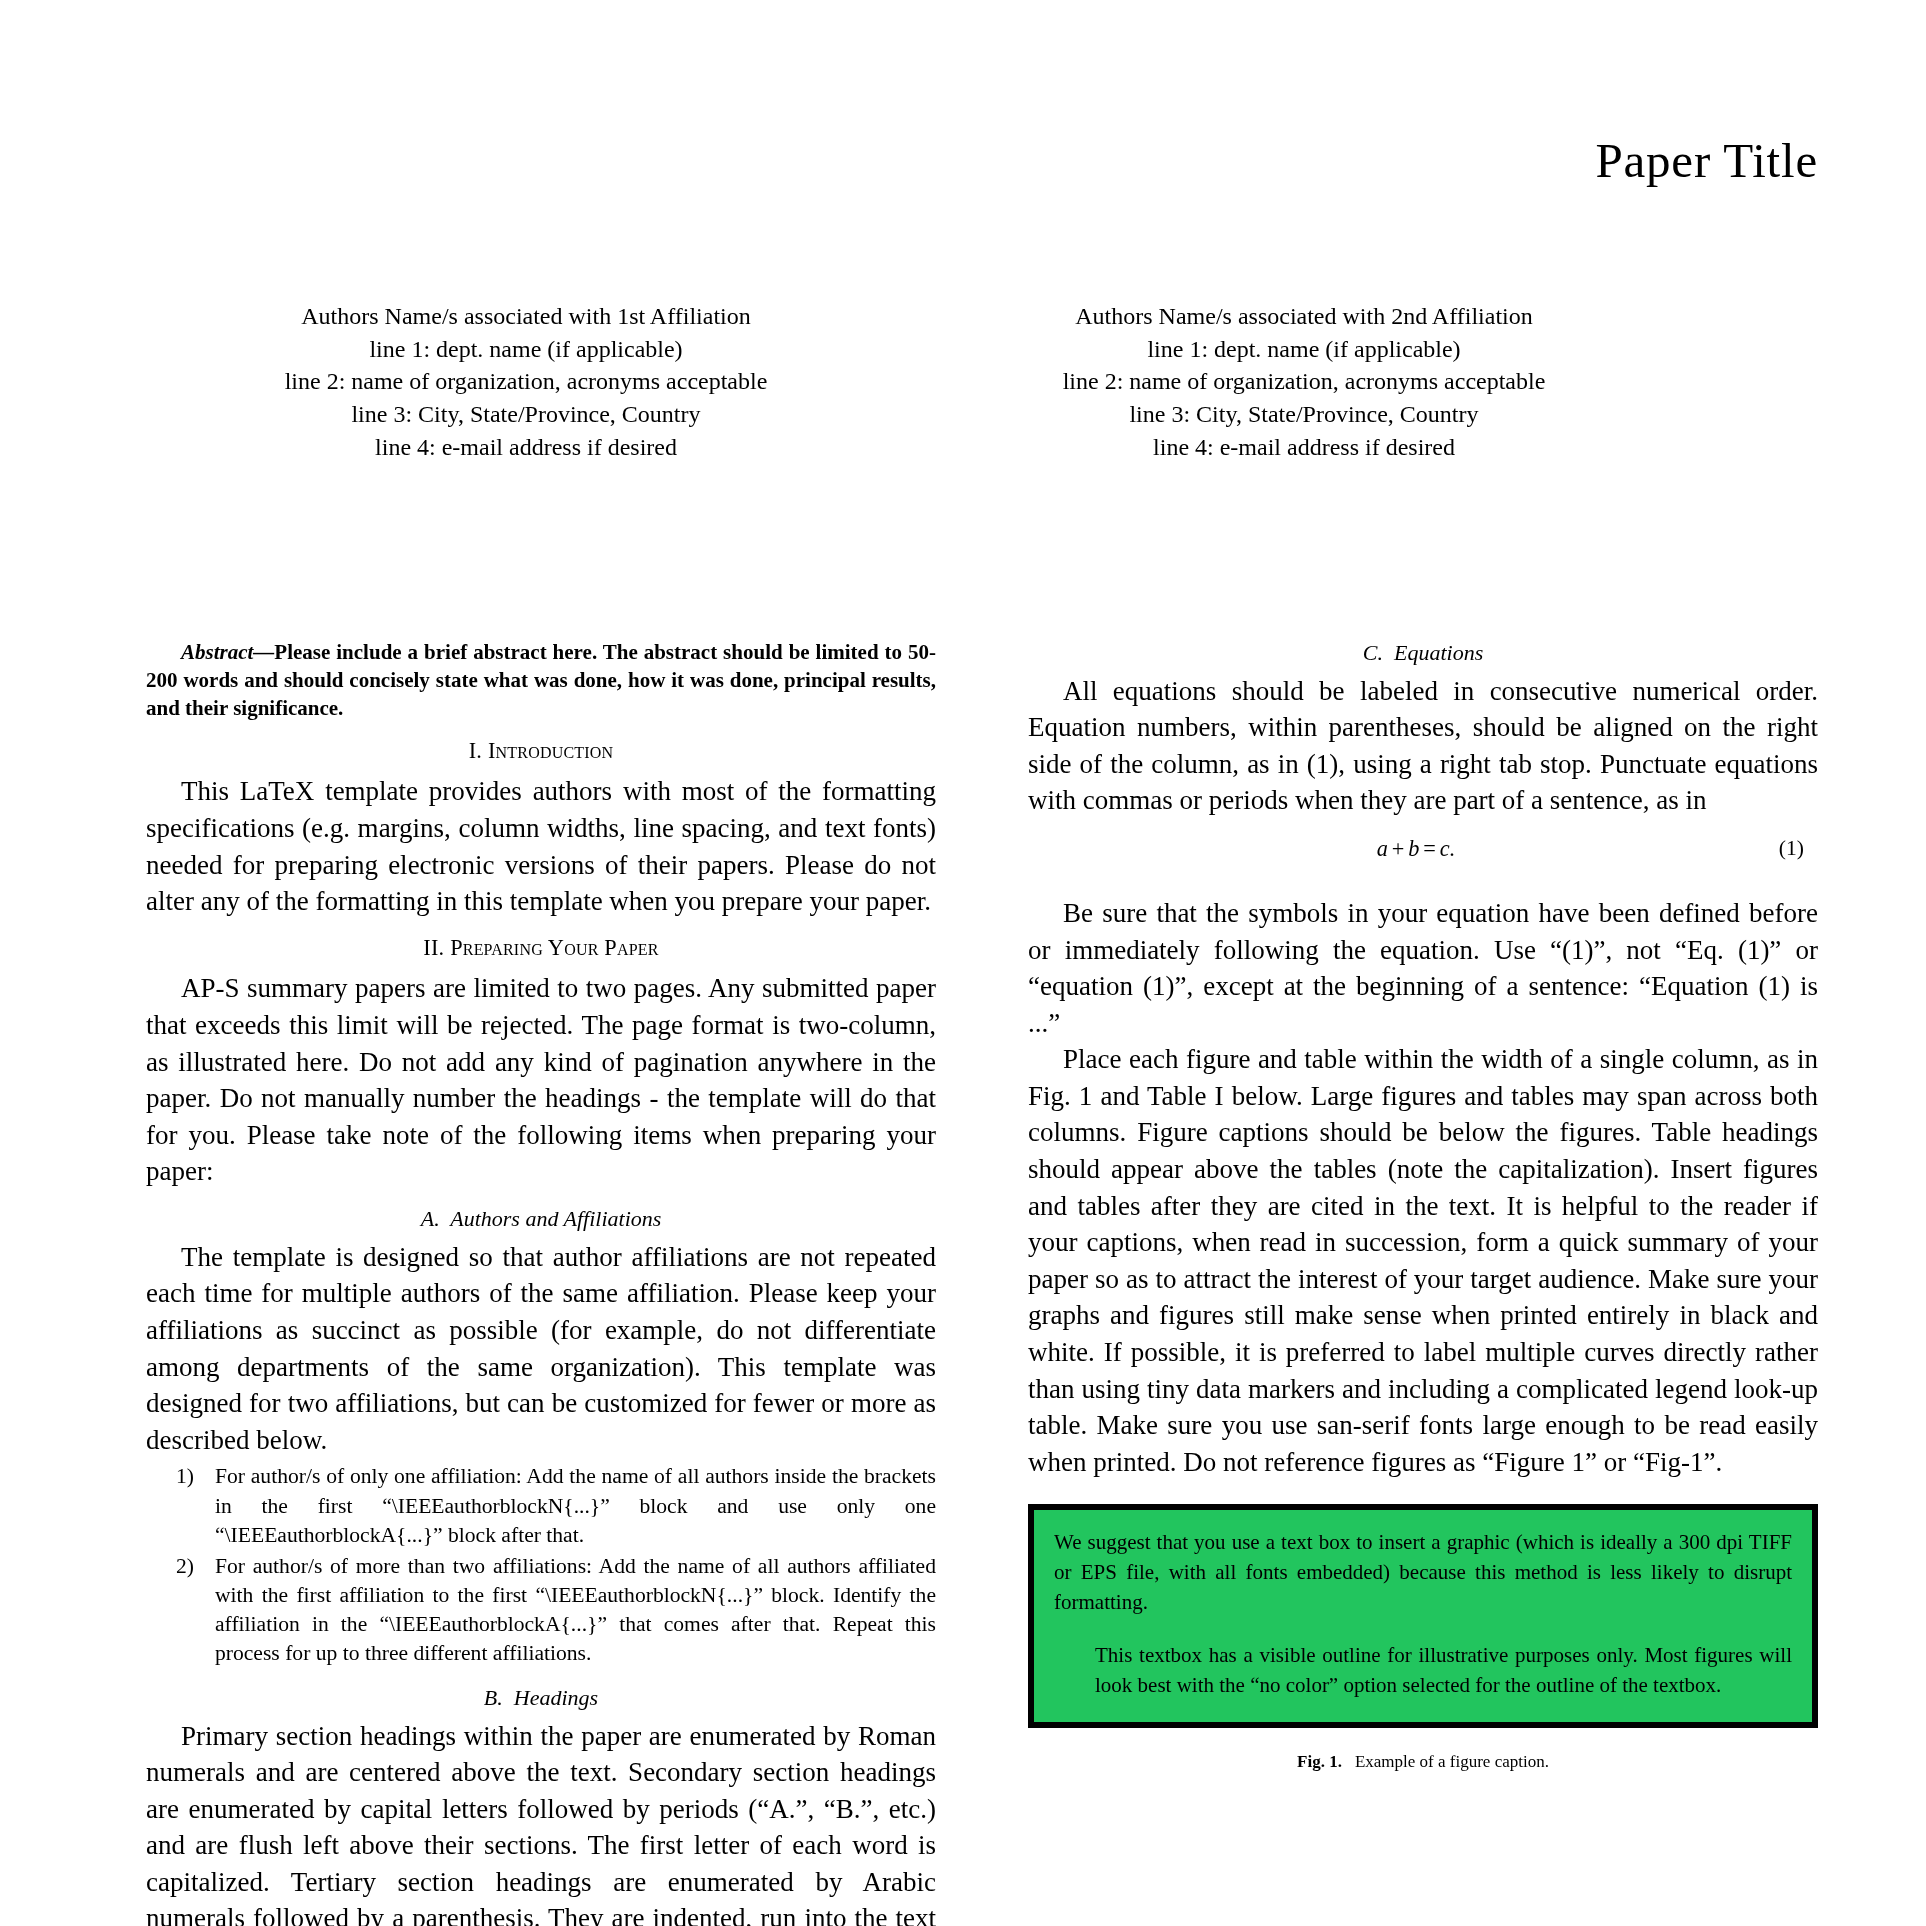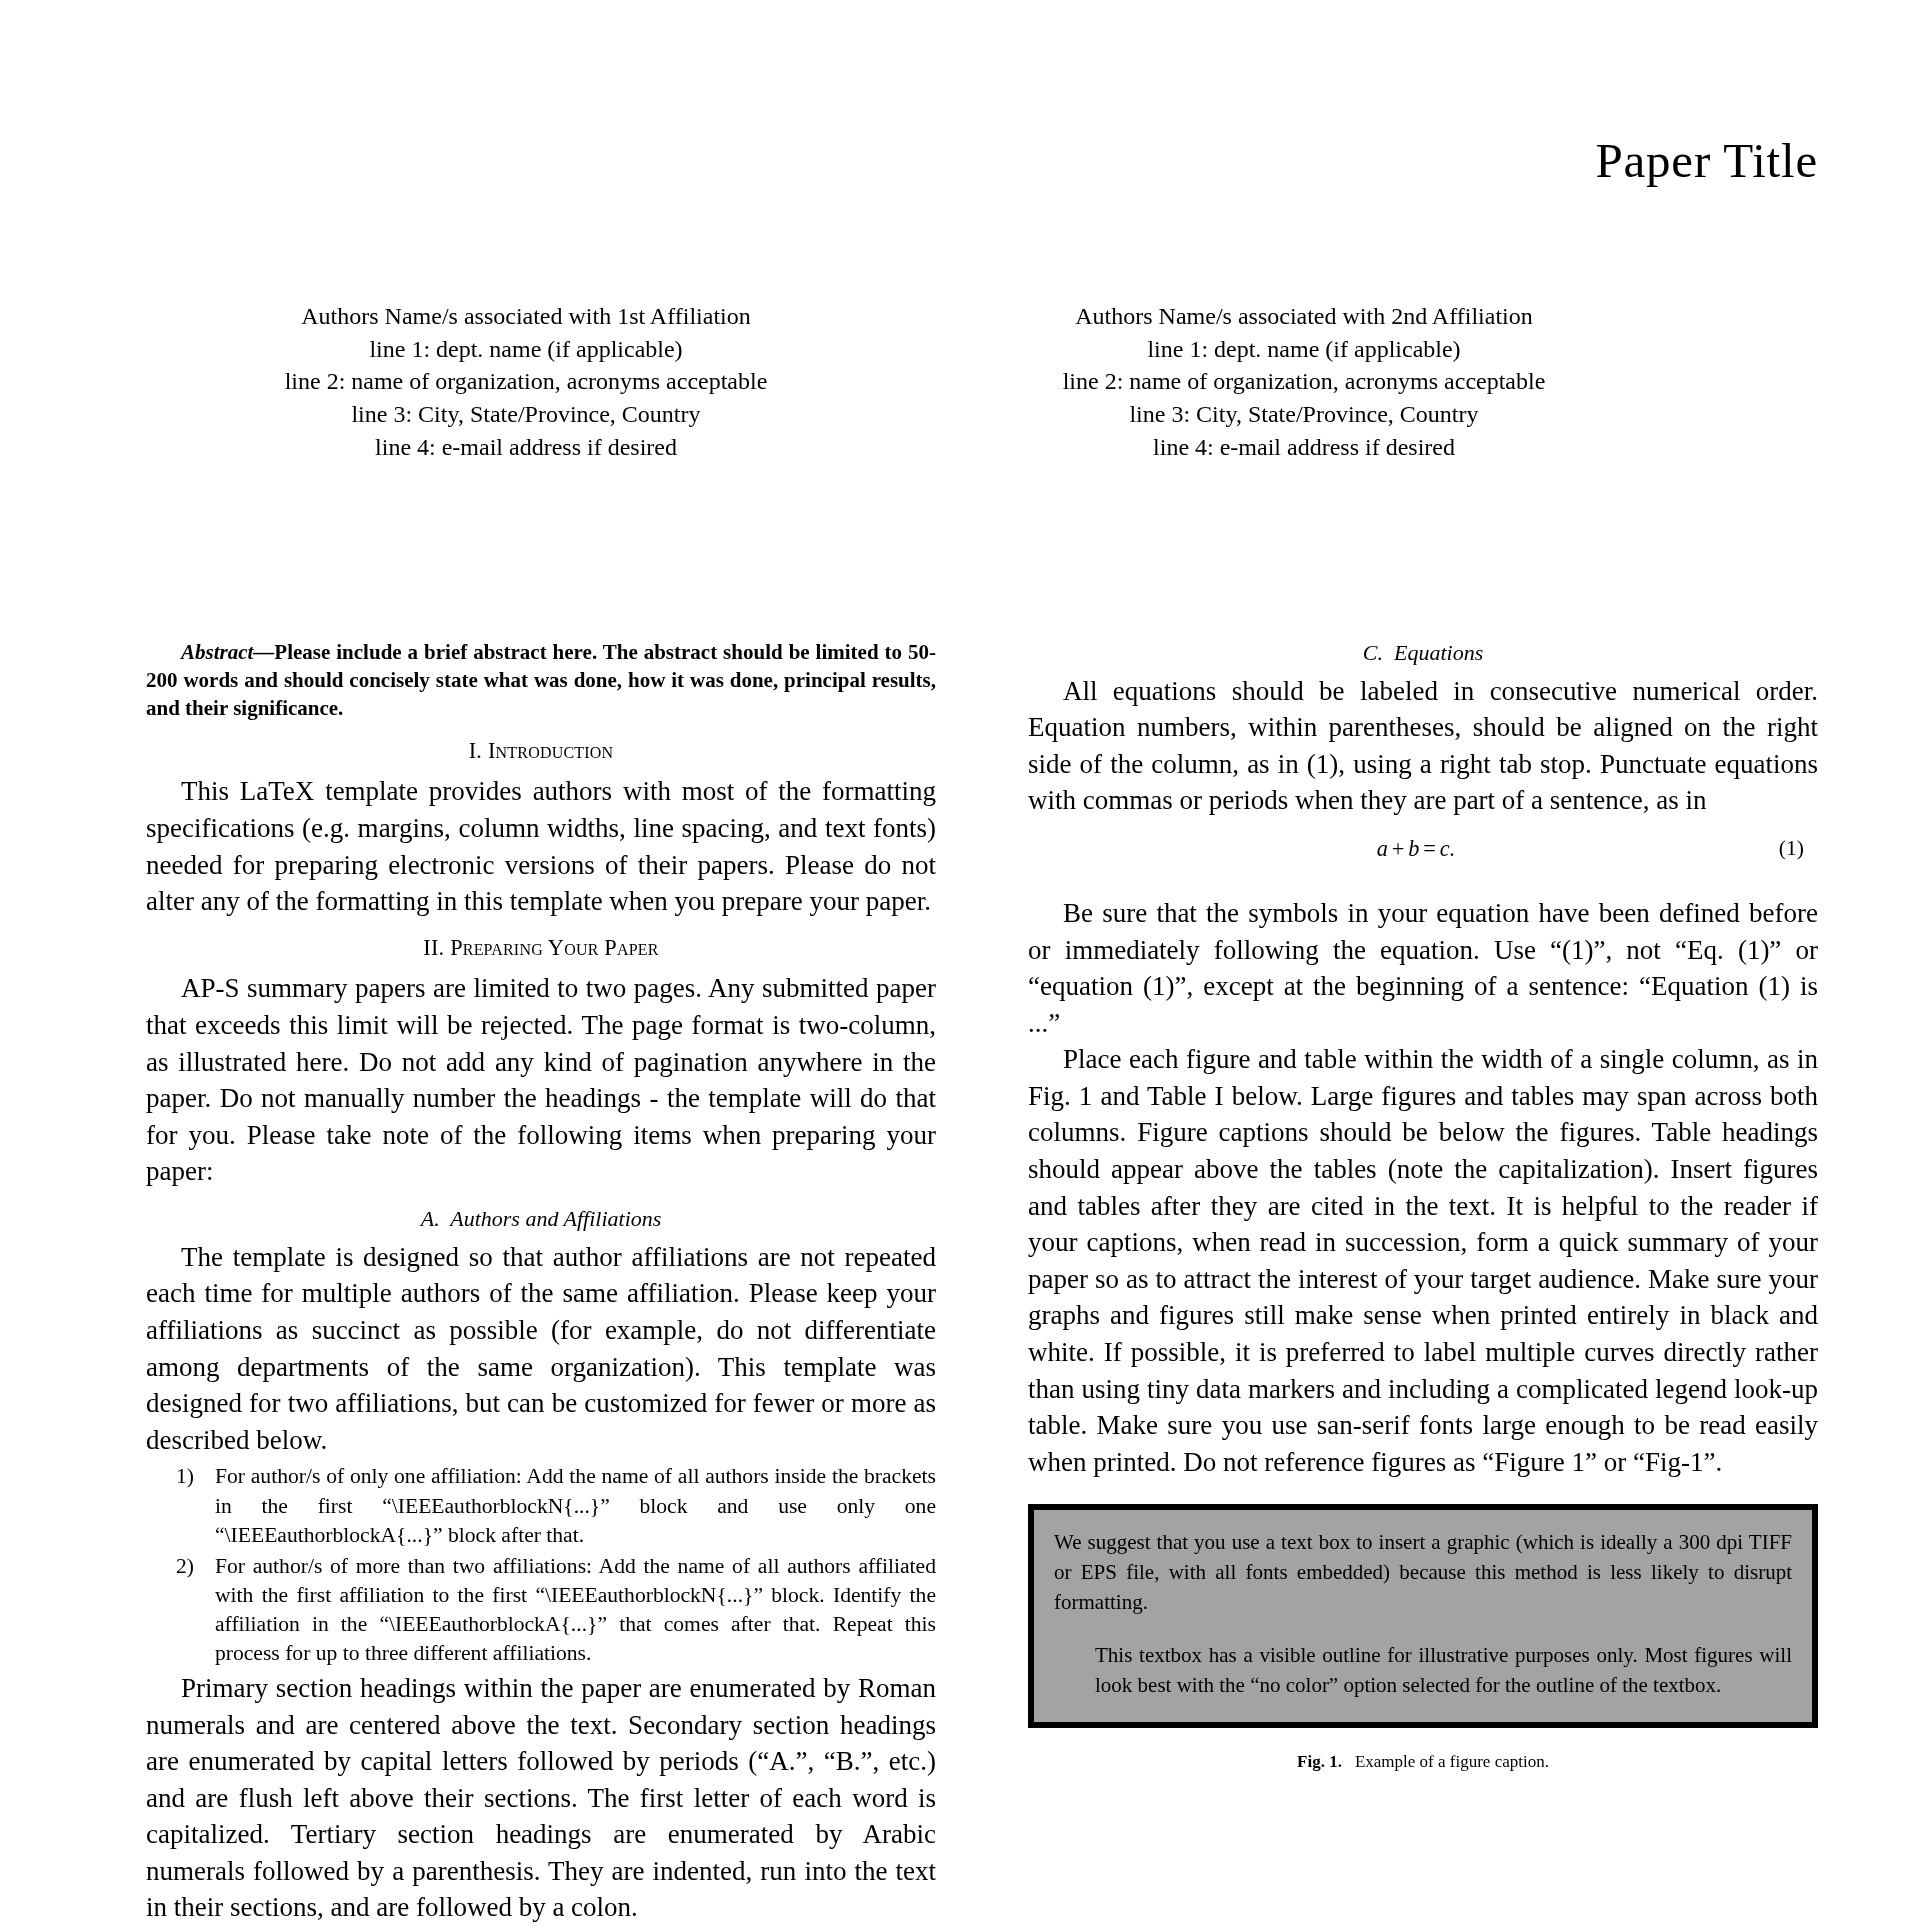--- a/index.html
+++ b/index.html
@@ -159,21 +159,21 @@
   }
 
   
   .figure-wrap {
     margin-top: 24px;
   }
   .figure-box {
     border: 6.2px solid #000000;
     padding: 17.7px 20px 21px 20px;
     box-sizing: border-box;
-    background: #a3a3a3;
+    background: #22c55e;
   }
   .figure-box p {
     font-size: 21px;
     line-height: 1.42;
     text-indent: 0;
     text-align: justify;
   }
   .figure-box p + p { margin-top: 24px; margin-left: 41px; }
   .figure-caption {
     margin-top: 21.6px;
@@ -234,20 +234,21 @@
         <li>
           <span class="marker">1)</span>
           <span>For author/s of only one affiliation: Add the name of all authors inside the brackets in the first “\IEEEauthorblockN{...}” block and use only one “\IEEEauthorblockA{...}” block after that.</span>
         </li>
         <li>
           <span class="marker">2)</span>
           <span>For author/s of more than two affiliations: Add the name of all authors affiliated with the first affiliation to the first “\IEEEauthorblockN{...}” block. Identify the affiliation in the “\IEEEauthorblockA{...}” that comes after that. Repeat this process for up to three different affiliations.</span>
         </li>
       </ol>
 
+      <h3 class="subsection-head"><span>B.</span>&nbsp; <span>Headings</span></h3>
 
       <p>Primary section headings within the paper are enumerated by Roman numerals and are centered above the text. Secondary section headings are enumerated by capital letters followed by periods (“A.”, “B.”, etc.) and are flush left above their sections. The first letter of each word is capitalized. Tertiary section headings are enumerated by Arabic numerals followed by a parenthesis. They are indented, run into the text in their sections, and are followed by a colon.</p>
 
     </div>
 
     <div class="col col-right">
 
       <h3 class="subsection-head" style="margin-top:0;"><span>C.</span>&nbsp; <span>Equations</span></h3>
 
       <p>All equations should be labeled in consecutive numerical order. Equation numbers, within parentheses, should be aligned on the right side of the column, as in (1), using a right tab stop. Punctuate equations with commas or periods when they are part of a sentence, as in</p>

